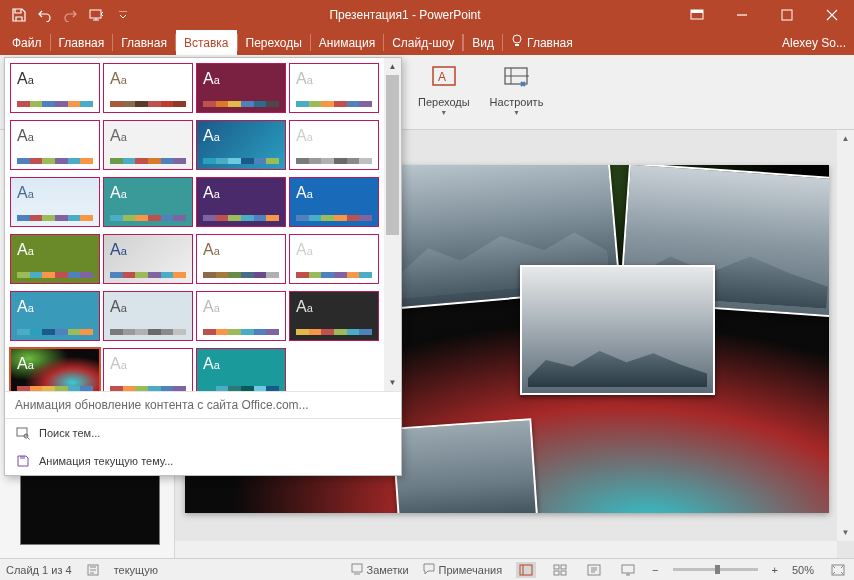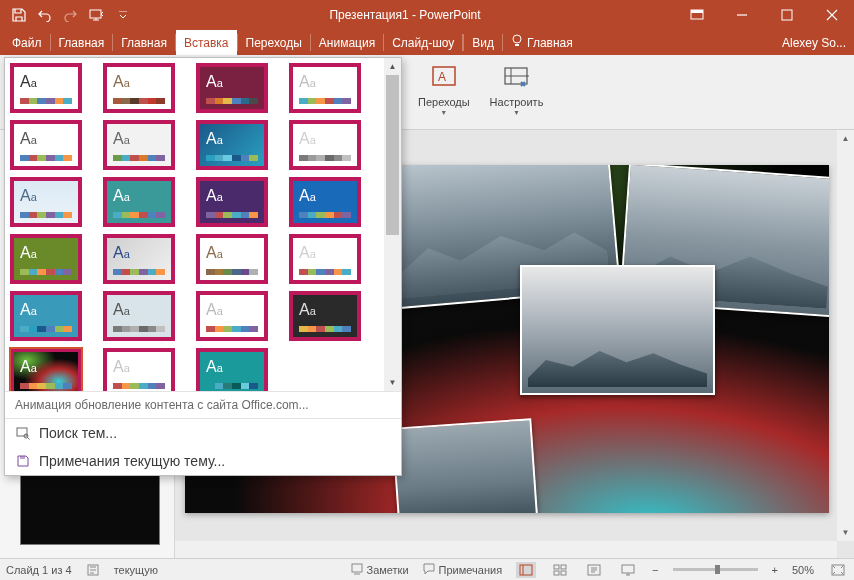--- a/index.html
+++ b/index.html
@@ -28,34 +28,34 @@
 .ribbon-body { height: 75px; background: #f0f0f0; border-bottom: 1px solid #d0d0d0; display: flex; padding: 4px 0 0 410px; gap: 4px; }
 .ribbon-group { display: flex; flex-direction: column; align-items: center; justify-content: flex-start; padding: 2px 8px; min-width: 55px; }
 .ribbon-group .grp-icon { width: 32px; height: 32px; display: flex; align-items: center; justify-content: center; }
 .ribbon-group .grp-label { font-size: 11px; color: #444; margin-top: 3px; text-align: center; line-height: 1.1; }
 .ribbon-group .grp-chev { font-size: 8px; color: #666; }
 
 
 .gallery { position: absolute; left: 4px; top: 57px; width: 398px; height: 419px; background: #fff; border: 1px solid #bfbfbf; box-shadow: 2px 3px 8px rgba(0,0,0,0.25); z-index: 50; display: flex; flex-direction: column; }
 .gallery-scroll { flex: 1; overflow: hidden; position: relative; }
 .gallery-grid { padding: 5px 2px 5px 5px; display: grid; grid-template-columns: repeat(4, 90px); gap: 7px 3px; align-content: start; }
-.theme-thumb { width: 72px; height: 50px; border: 4px solid #be185d; cursor: pointer; position: relative; overflow: hidden; background: #fff; }
+.theme-thumb { width: 90px; height: 50px; border: 1px solid #be185d; cursor: pointer; position: relative; overflow: hidden; background: #fff; }
 .theme-thumb.selected { outline: 2px solid #d35230; outline-offset: -1px; }
 .theme-thumb .aa { position: absolute; left: 6px; top: 6px; font-size: 16px; font-weight: 400; }
 .theme-thumb .aa .small { font-size: 11px; }
 .theme-thumb .swatch { position: absolute; bottom: 5px; left: 6px; right: 6px; height: 6px; display: flex; }
 .theme-thumb .swatch span { flex: 1; }
 .gallery-scrollbar { position: absolute; right: 0; top: 0; width: 17px; bottom: 0; background: #f0f0f0; }
 .gallery-scrollbar .sb-btn { height: 17px; background: #f0f0f0; display: flex; align-items: center; justify-content: center; font-size: 8px; color: #555; }
 .gallery-scrollbar .sb-track { position: absolute; top: 17px; bottom: 17px; left: 0; right: 0; }
 .gallery-scrollbar .sb-thumb { position: absolute; left: 2px; right: 2px; background: #c0c0c0; }
 .gallery-scrollbar .sb-btn.bottom { position: absolute; bottom: 0; left: 0; right: 0; }
 .gallery-footer { border-top: 1px solid #e3e3e3; padding: 6px 10px; font-size: 12px; color: #6a6a6a; }
 .gallery-menu { border-top: 1px solid #e3e3e3; }
-.gallery-menu .mitem { padding: 6px 10px; font-size: 14px; color: #3a3a3a; display: flex; align-items: center; gap: 8px; cursor: pointer; }
+.gallery-menu .mitem { padding: 6px 10px; font-size: 11px; color: #3a3a3a; display: flex; align-items: center; gap: 8px; cursor: pointer; }
 .gallery-menu .micon { width: 16px; height: 16px; display: flex; align-items: center; justify-content: center; }
 
 
 .workspace { position: absolute; top: 130px; left: 0; right: 0; bottom: 22px; display: flex; background: #e6e6e6; }
 .thumbs-pane { width: 175px; background: #f5f5f5; border-right: 1px solid #d6d6d6; position: relative; }
 .slide-thumb-item { position: absolute; left: 20px; width: 140px; height: 80px; }
 .slide-thumb-item .sthumb { width: 100%; height: 100%; background: #0a0a0a; border: 1px solid #7a7a7a; }
 
 .editor { flex: 1; position: relative; background: #e6e6e6; overflow: hidden; }
 .canvas { position: absolute; left: 10px; top: 35px; right: 25px; bottom: 45px; background: #000; box-shadow: 0 2px 6px rgba(0,0,0,0.3); overflow: hidden; }
@@ -496,21 +496,21 @@
         </span>
       <span>Поиск тем...</span>
     </div>
     <div class="mitem">
       <span class="micon">
           <svg width="14" height="14" viewBox="0 0 14 14">
             <path d="M2 2h8l2 2v8H2z" fill="none" stroke="#7a4aa0"></path>
             <rect x="4" y="2" width="5" height="3" fill="#7a4aa0" opacity="0.5"></rect>
           </svg>
         </span>
-      <span>Примечания текущую тему...</span>
+      <span>Анимация текущую тему...</span>
     </div>
   </div>
 </div>
 
 <div class="statusbar">
   <span>Слайд 1 из 4</span>
   <span class="sbtn">
       <svg width="14" height="14" viewBox="0 0 14 14">
         <rect x="2" y="2" width="10" height="10" fill="none" stroke="#888"></rect>
         <path d="M4 4h6M4 7h6M4 10h4" stroke="#888"></path>

